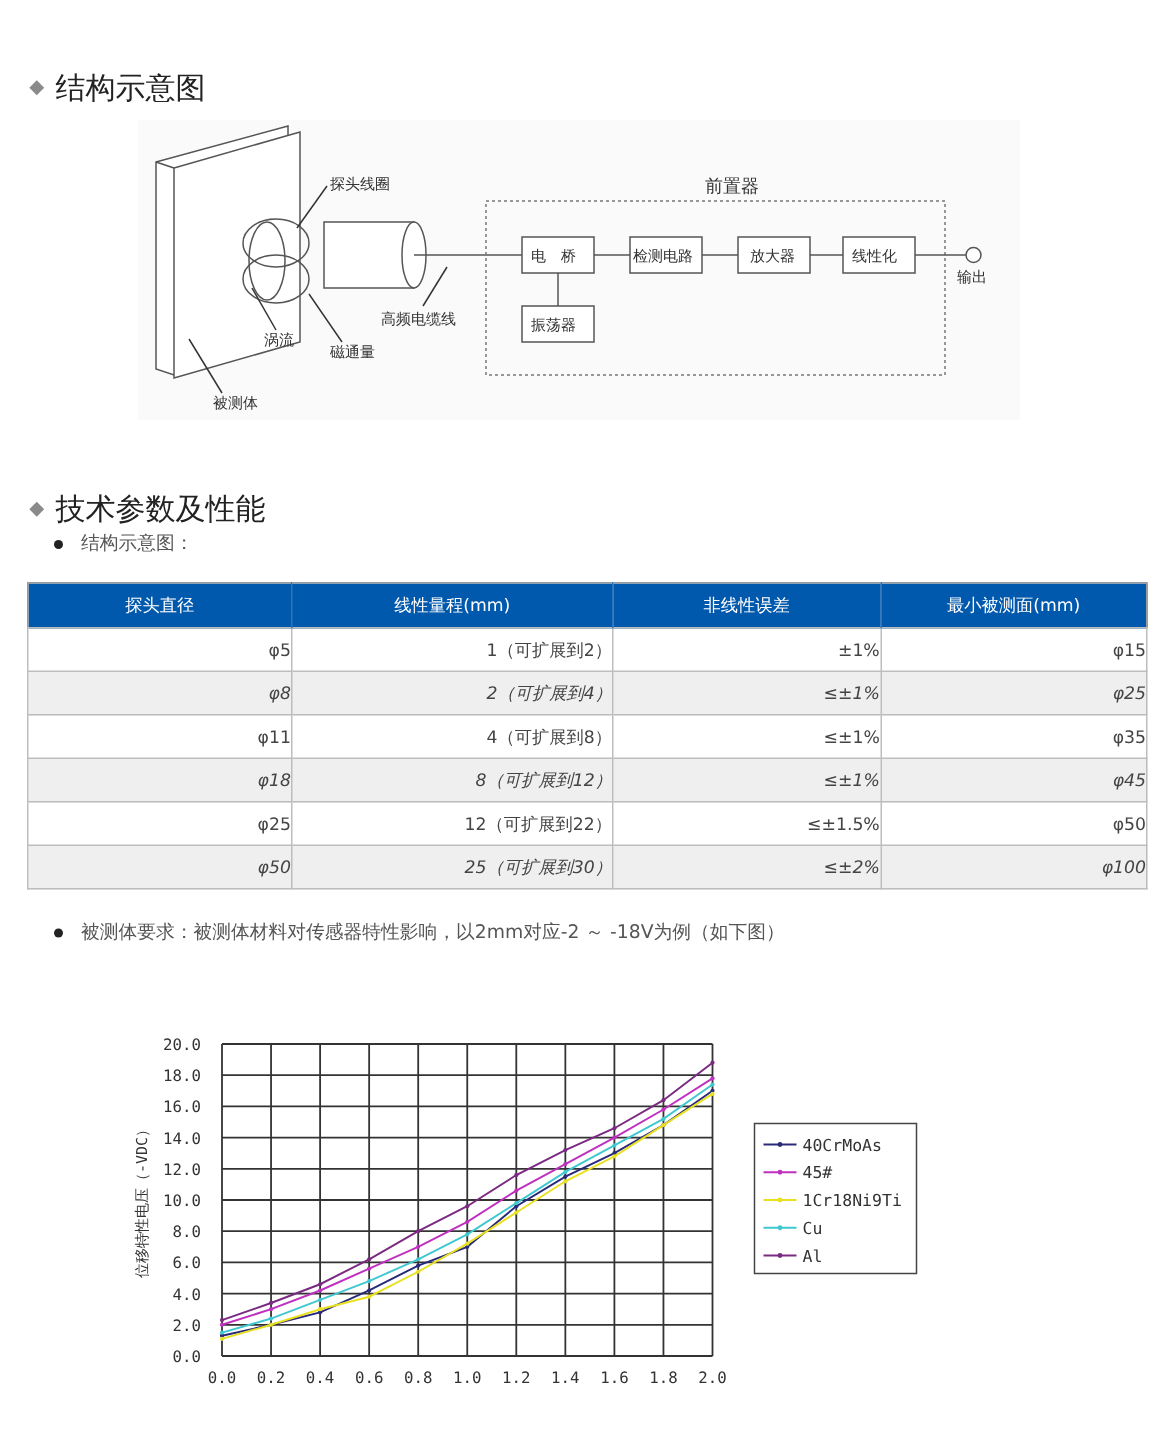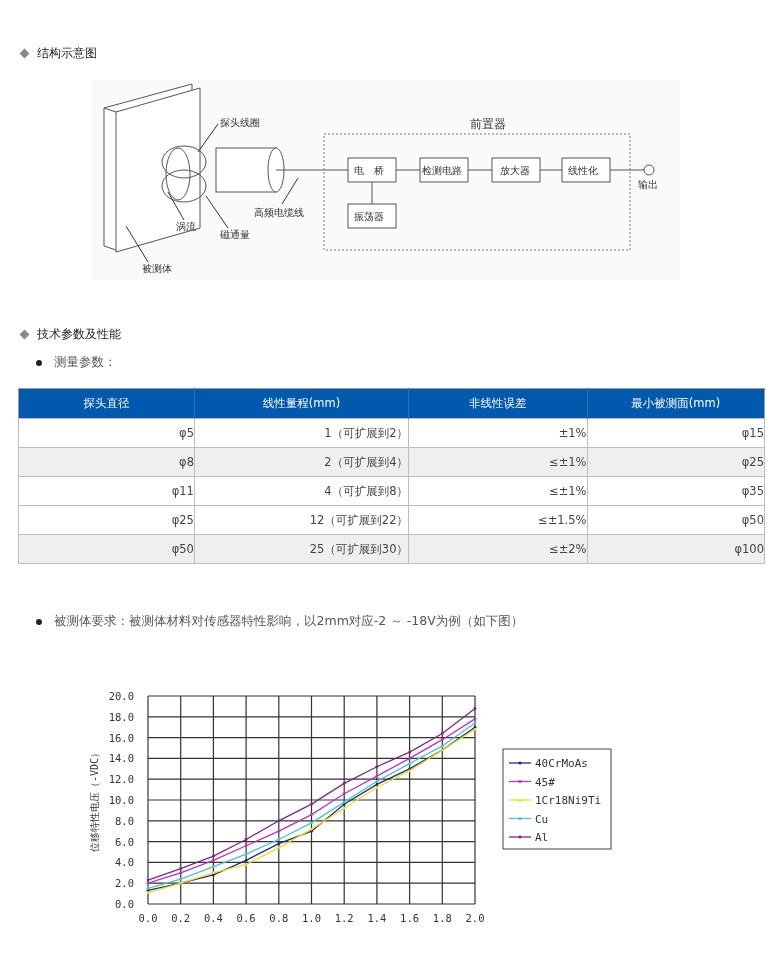--- a/index.html
+++ b/index.html
@@ -1,27 +1,27 @@
 <!DOCTYPE html>
 <html><head>
 <meta charset="utf-8">
 <style>
   * { box-sizing: border-box; margin: 0; padding: 0; }
   body { width: 780px; height: 953px; background: #ffffff; font-family: "DejaVu Sans", "Liberation Sans", sans-serif; color: #333; position: relative; overflow: hidden; }
-  .section-title { position: absolute; left: 18px; font-size: 12px; color: #222; display: flex; align-items: center; }
+  .section-title { position: absolute; left: 18px; font-size: 20px; color: #222; display: flex; align-items: center; }
   .section-title .diamond { width: 7px; height: 7px; background: #8a8a8a; transform: rotate(45deg); margin-right: 9px; margin-left: 3px; }
   .bullet-line { position: absolute; left: 36px; font-size: 12.5px; color: #555; display: flex; align-items: center; }
   .bullet-line .dot { width: 6px; height: 6px; border-radius: 50%; background: #222; margin-right: 12px; }
   .diagram { position: absolute; left: 92px; top: 80px; width: 588px; height: 200px; background: #fafafa; }
   .diagram svg { width: 100%; height: 100%; }
   table.params { position: absolute; left: 18px; top: 388px; width: 747px; border-collapse: collapse; font-size: 11.5px; color: #444; padding-left: 36px; }
   table.params th { background: #0059ac; color: #fff; font-weight: normal; height: 30px; border-right: 1px solid #2f74b8; }
   table.params th:last-child { border-right: none; }
   table.params td { text-align: right; height: 29px; border: 1px solid #bdbdbd; }
-  table.params tr.alt td { background: #efefef; }
+  table.params tr.alt td { background: #efefef; font-style: italic; }
   table.params { border: 1px solid #9a9a9a; }
   .chart { position: absolute; left: 80px; top: 685px; width: 560px; height: 250px; }
 </style>
 </head>
 <body>
 
 <div class="section-title" style="top:45px;">
   <span class="diamond"></span>
   <span>结构示意图</span>
 </div>
@@ -75,21 +75,21 @@
   </svg>
 </div>
 
 <div class="section-title" style="top:326px;">
   <span class="diamond"></span>
   <span>技术参数及性能</span>
 </div>
 
 <div class="bullet-line" style="top:354px;">
   <span class="dot"></span>
-  <span>测量参数：</span>
+  <span>结构示意图：</span>
 </div>
 
 <table class="params">
   <thead>
     <tr>
       <th style="width:186px">探头直径</th>
       <th style="width:226px">线性量程(mm)</th>
       <th style="width:187px">非线性误差</th>
       <th style="width:187px">最小被测面(mm)</th>
     </tr>
@@ -105,20 +105,26 @@
       <td>φ8</td>
       <td>2（可扩展到4）</td>
       <td>≤±1%</td>
       <td>φ25</td>
     </tr>
     <tr>
       <td>φ11</td>
       <td>4（可扩展到8）</td>
       <td>≤±1%</td>
       <td>φ35</td>
+    </tr>
+    <tr class="alt">
+      <td>φ18</td>
+      <td>8（可扩展到12）</td>
+      <td>≤±1%</td>
+      <td>φ45</td>
     </tr>
     <tr>
       <td>φ25</td>
       <td>12（可扩展到22）</td>
       <td>≤±1.5%</td>
       <td>φ50</td>
     </tr>
     <tr class="alt">
       <td>φ50</td>
       <td>25（可扩展到30）</td>

